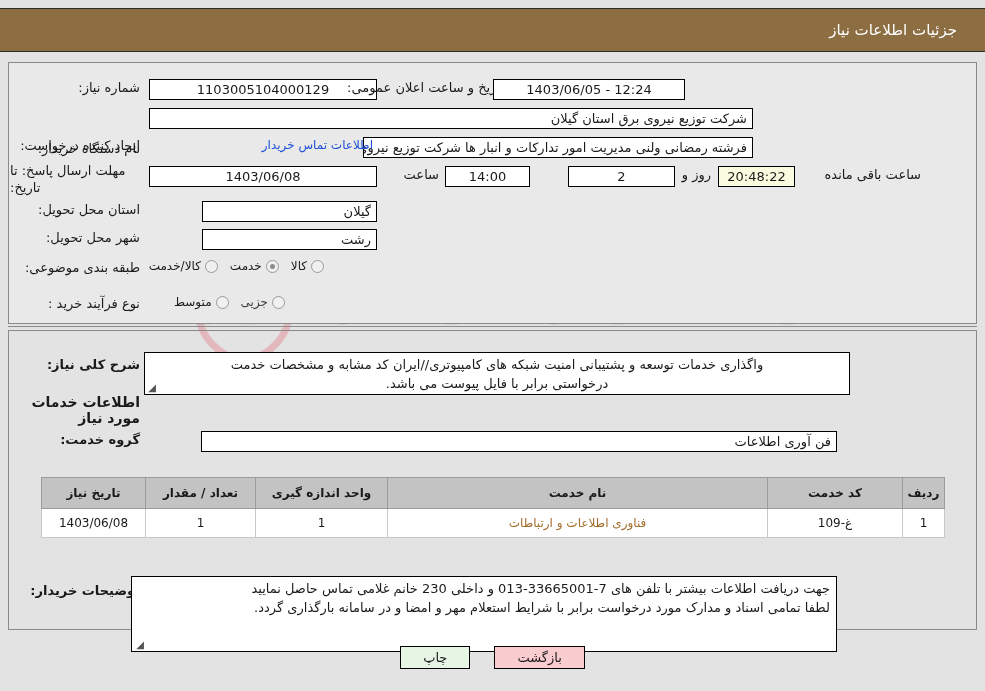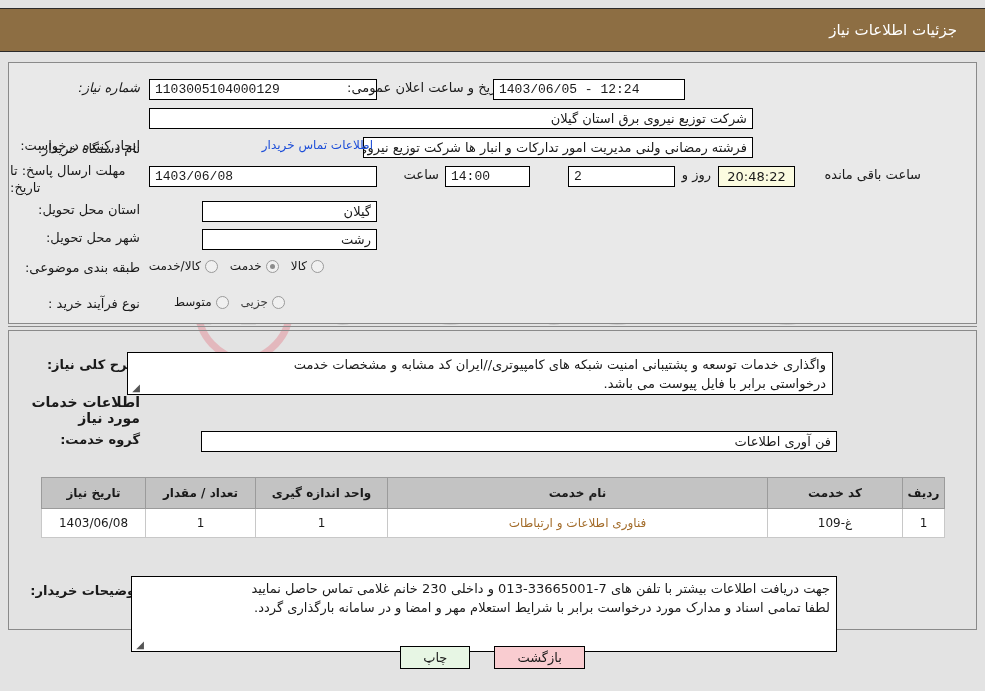--- a/index.html
+++ b/index.html
@@ -97,21 +97,21 @@
     background: #ffffff;
     height: 21px;
     line-height: 19px;
     font-size: 13px;
     color: #1a1a1a;
     padding: 0 5px;
     overflow: hidden;
     text-overflow: clip;
     white-space: nowrap;
   }
-  .fld.center { text-align: left; font-family: Liberation Mono, monospace; }
+  .fld.center { text-align: center; }
   .fld.right  { text-align: right; }
   .fld.yellow { background: #fbfbe0; text-align:center; }
 
   .link {
     color: #1d4ed8;
     font-size: 12px;
     cursor: pointer;
   }
 
   
@@ -248,21 +248,21 @@
     </svg>
     <div class="wm-text">AriaTender.net</div>
   </div>
 
   <div class="titlebar">
     <div class="title">جزئیات اطلاعات نیاز</div>
   </div>
 
   <div class="panel" id="panel-top"></div>
 
-  <div class="frow" style="right:845px; top:80px;font-style:italic;">
+  <div class="frow" style="right:845px; top:80px;">
     <span class="lbl">شماره نیاز:</span>
   </div>
   <div class="frow" style="right:608px; top:79px;">
     <div class="fld center" style="width:228px;">1103005104000129</div>
   </div>
   <div class="frow" style="right:481px; top:80px;">
     <span class="lbl">تاریخ و ساعت اعلان عمومی:</span>
   </div>
   <div class="frow" style="right:300px; top:79px;">
     <div class="fld center" style="width:192px;">12:24 - 1403/06/05</div>
@@ -346,21 +346,21 @@
     <span class="radio-lbl">متوسط</span>
   </div>
 
   <div class="divline" style="top:326px;"></div>
 
   <div class="panel" id="panel-mid"></div>
 
   <div class="frow" style="right:845px; top:357px;">
     <span class="lbl bold">شرح کلی نیاز:</span>
   </div>
-  <div class="tbox" style="position:absolute; right:152px; top:352px; width:706px; height:43px; z-index:4;">
+  <div class="tbox" style="position:absolute; right:135px; top:352px; width:706px; height:43px; z-index:4;text-align:center;">
     <div>واگذاری خدمات توسعه و پشتیبانی امنیت شبکه های کامپیوتری//ایران کد مشابه و مشخصات خدمت</div>
     <div>درخواستی برابر با فایل پیوست می باشد.</div>
     <span class="grip">◢</span>
   </div>
 
   <div class="sect" style="right:845px; top:394px;">اطلاعات خدمات مورد نیاز</div>
 
   <div class="frow" style="right:845px; top:432px;">
     <span class="lbl bold">گروه خدمت:</span>
   </div>

